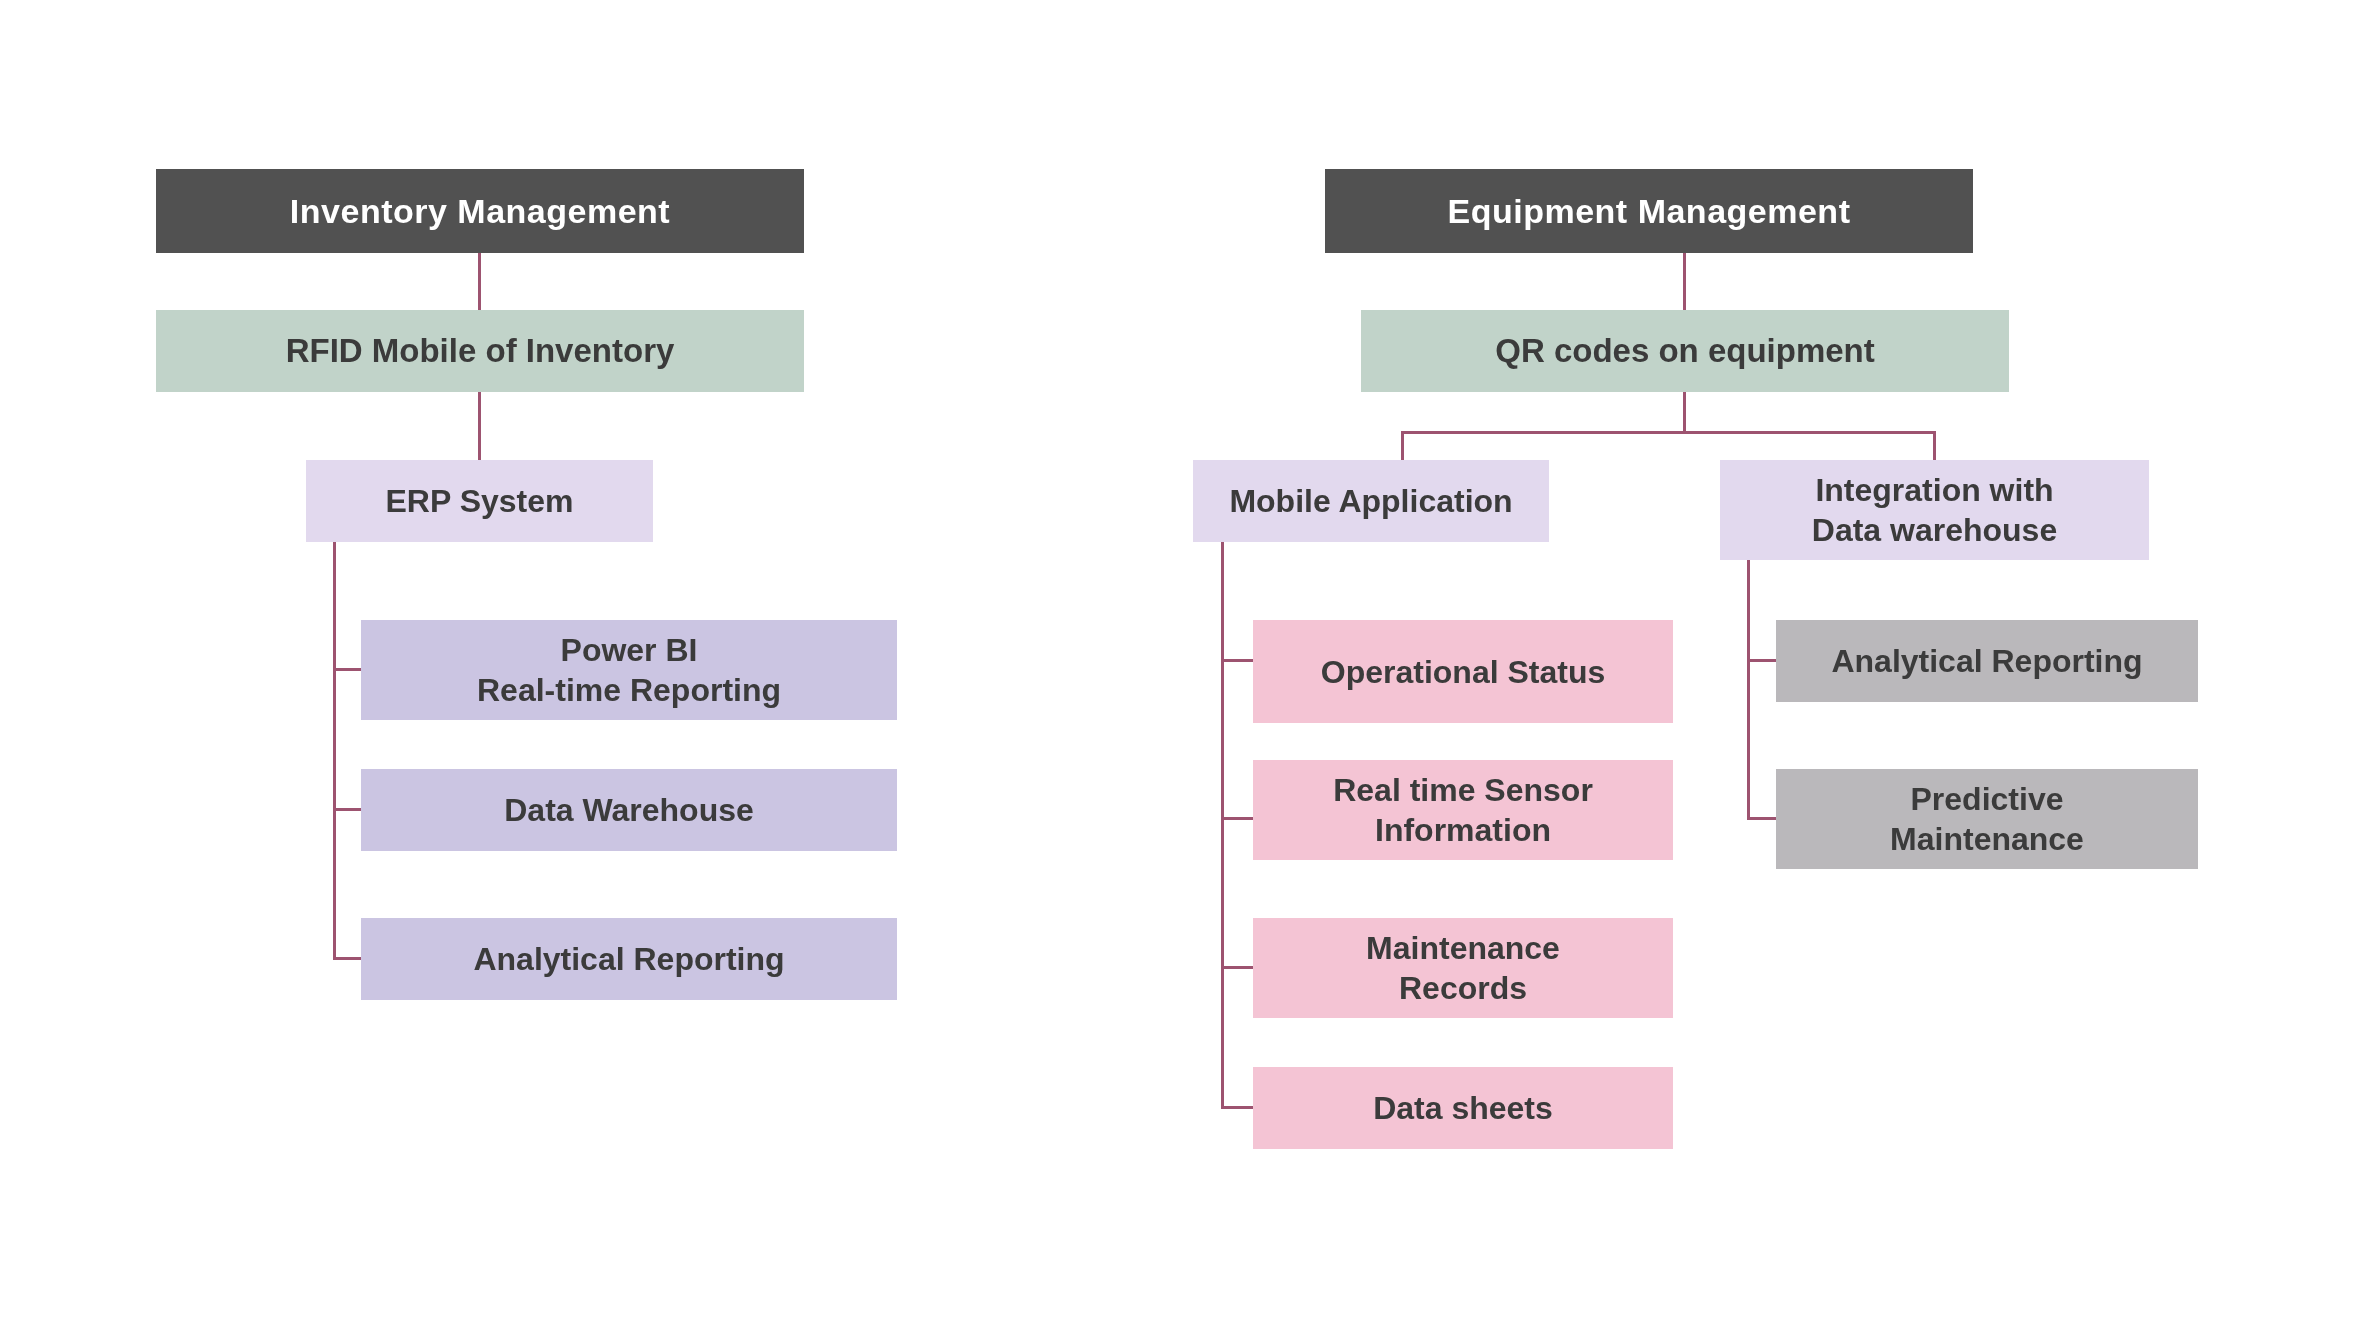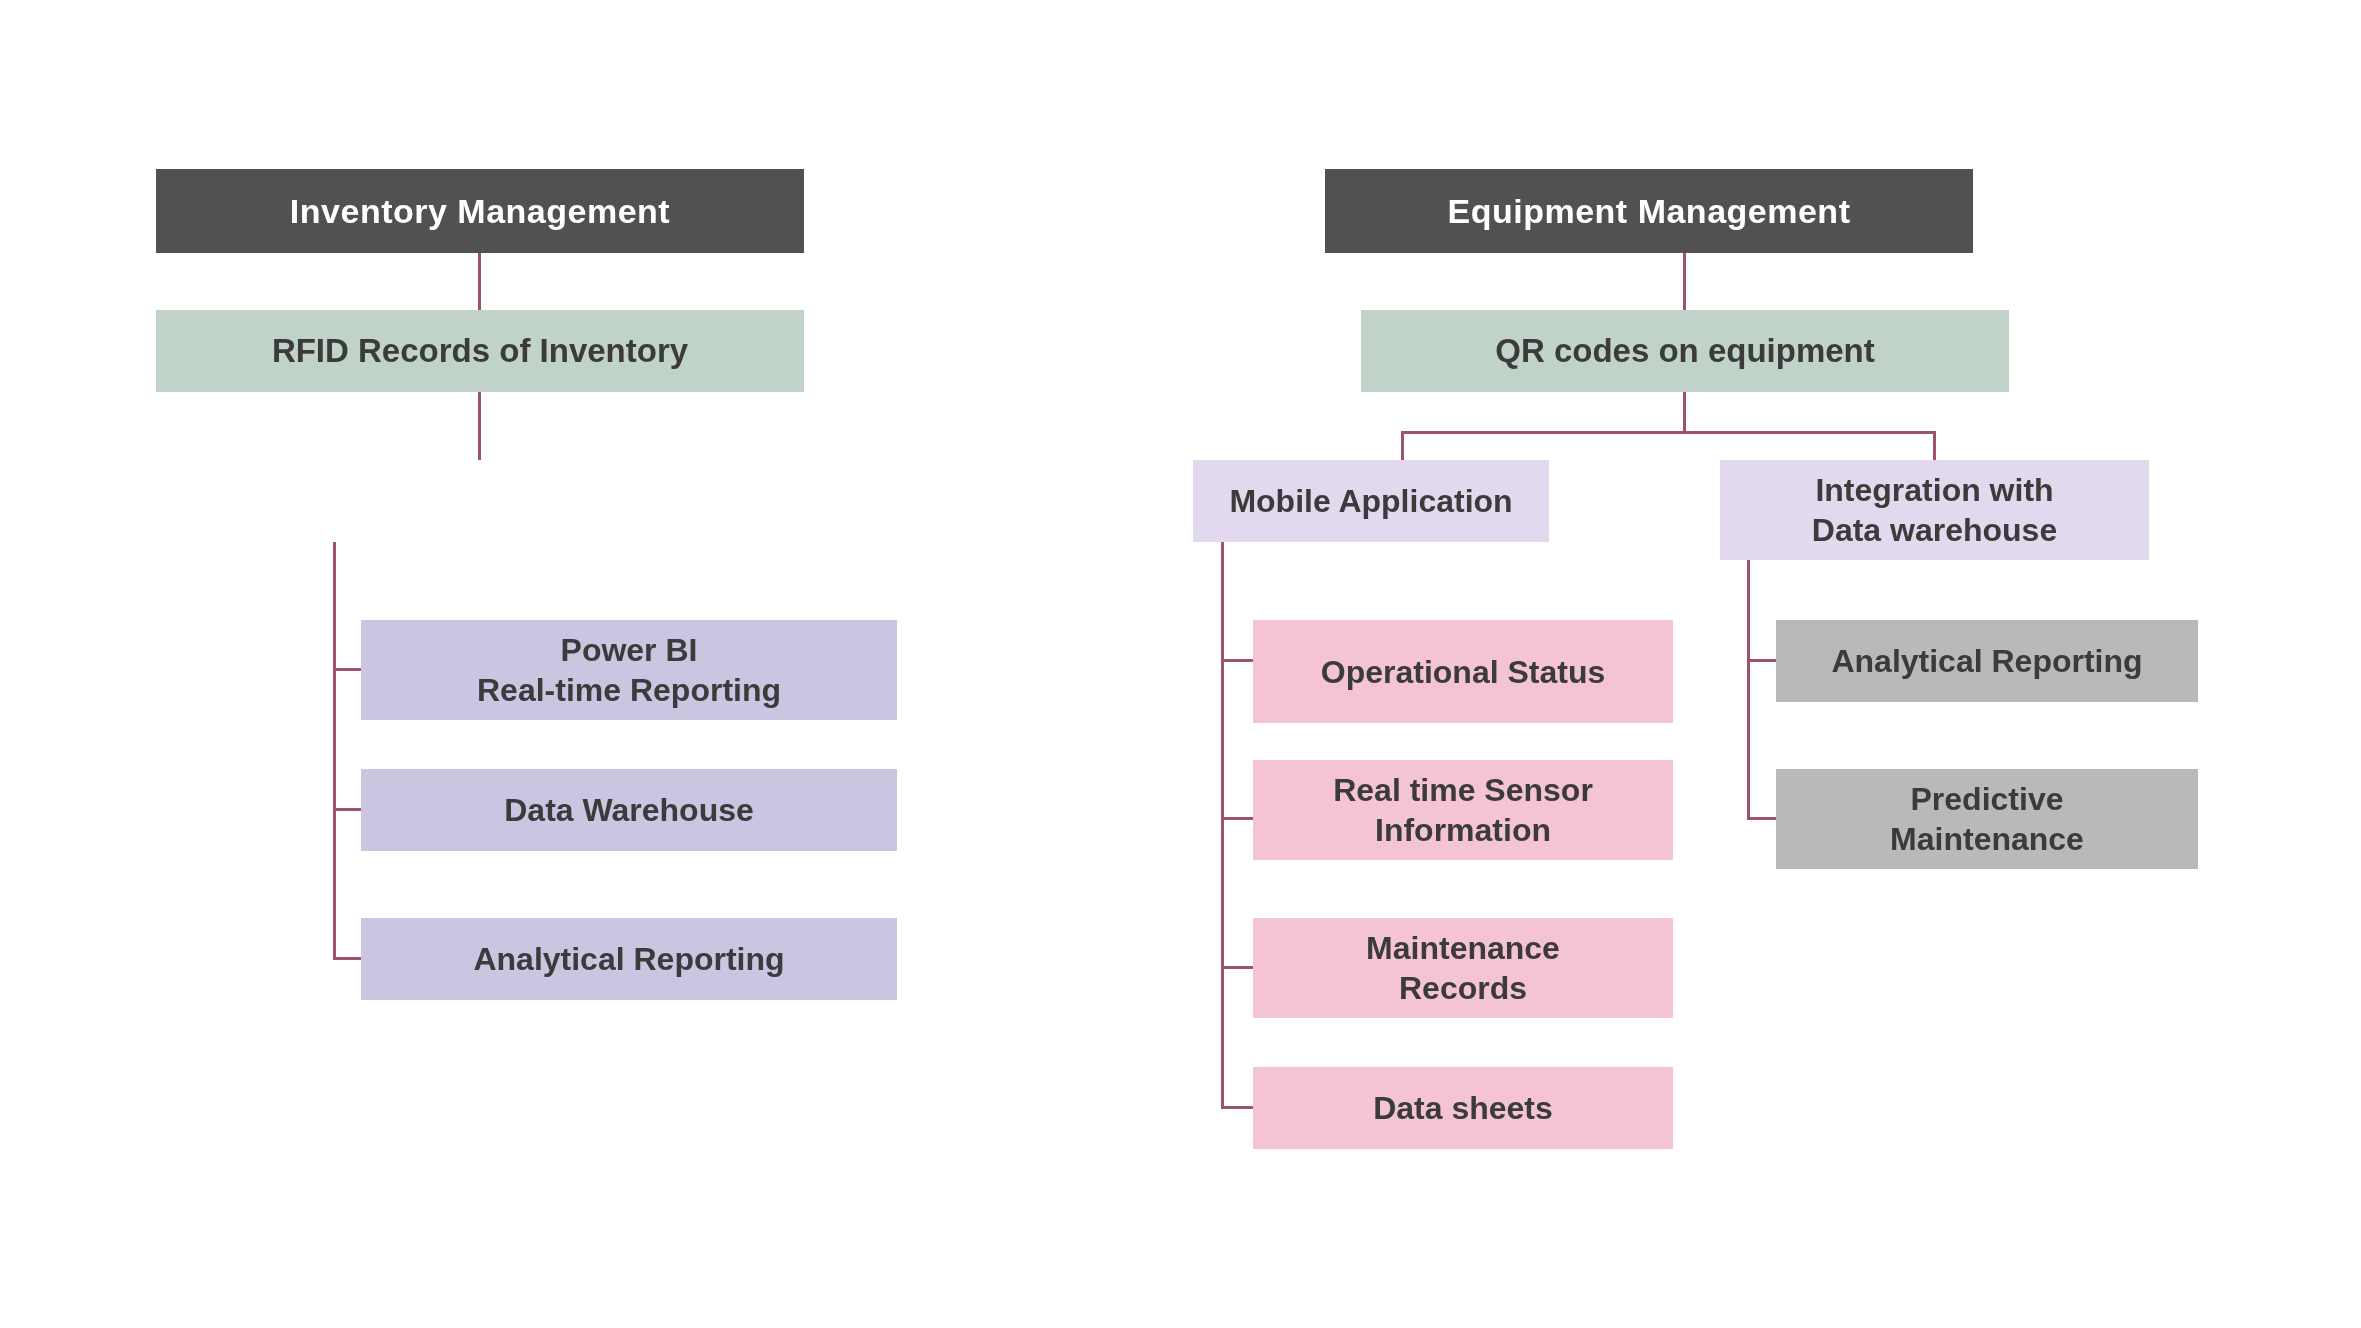--- a/index.html
+++ b/index.html
@@ -47,22 +47,23 @@
   .cline.v { width: 3px; }
   .cline.h { height: 3px; }
 </style>
 </head>
 <body>
 
 <div class="canvas">
 
   <div class="node root" style="left:156px;top:169px;width:648px;height:84px">Inventory Management</div>
 
-  <div class="node tag" style="left:156px;top:310px;width:648px;height:82px">RFID Records of Inventory</div>
+  <div class="node tag" style="left:156px;top:310px;width:648px;height:82px">RFID Mobile of Inventory</div>
 
+  <div class="node branch" style="left:306px;top:460px;width:347px;height:82px">ERP System</div>
 
   <div class="node purple" style="left:361px;top:620px;width:536px;height:100px">Power BI
 Real-time Reporting</div>
 
   <div class="node purple" style="left:361px;top:769px;width:536px;height:82px">Data Warehouse</div>
 
   <div class="node purple" style="left:361px;top:918px;width:536px;height:82px">Analytical Reporting</div>
 
   <div class="cline v" style="left:478px;top:253px;height:57px"></div>
   <div class="cline v" style="left:478px;top:392px;height:68px"></div>

